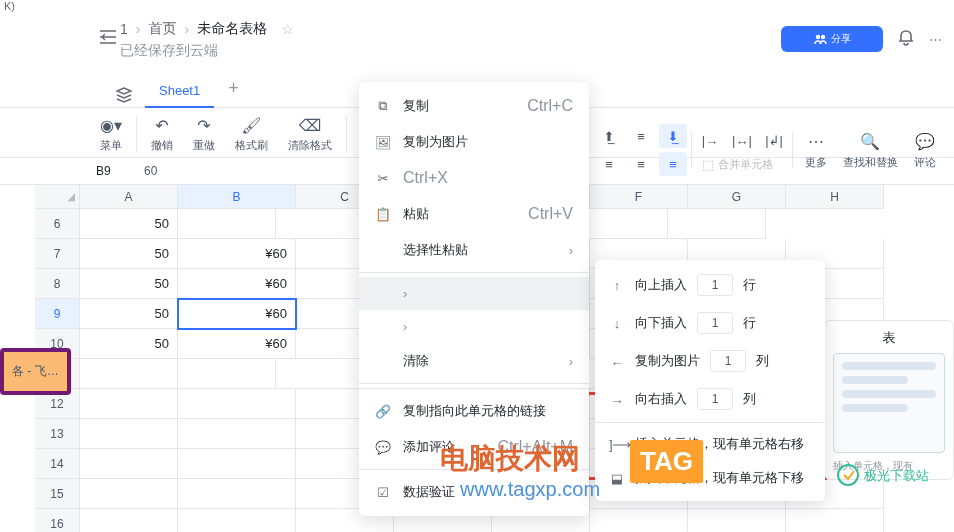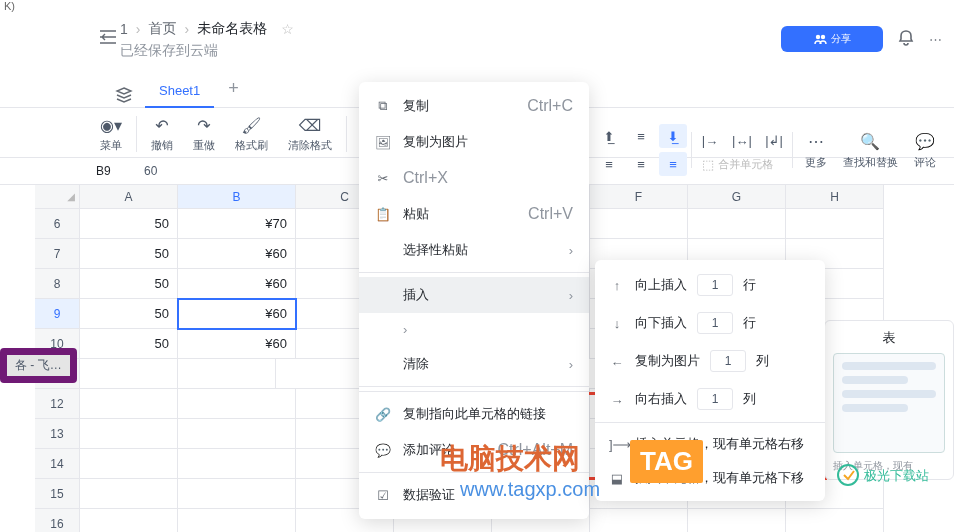--- a/index.html
+++ b/index.html
@@ -57,21 +57,21 @@
 .si .sic{width:16px;color:#646a73;text-align:center}
 .si .numbox{width:36px;height:22px;border:1px solid #e5e6eb;border-radius:3px;text-align:center;line-height:20px;font-size:12px;color:#4e5969}
 .si .unit{color:#1f2329}
 .redbox{border:3px solid #e43;position:absolute;pointer-events:none}
 .wm{position:absolute;z-index:30;pointer-events:none}
 .wm1{left:440px;top:440px;color:#d63;font-size:28px;font-weight:bold}
 .wm2{left:460px;top:478px;color:#4a90e2;font-size:20px}
 .tag{position:absolute;left:630px;top:440px;z-index:30}
 .tag .sq{background:#ff9f2e;color:#fff;padding:6px 10px;font-size:26px;font-weight:bold;display:inline-block;border-radius:2px}
 .sidecard{position:absolute;right:0;top:320px;width:130px;height:160px;background:#fff;border:1px solid #e5e6eb;border-radius:6px;padding:8px;z-index:5}
-.leftpill{position:absolute;left:0;top:348px;background:#e5e5e5;border:7px solid #701a75;border-radius:4px;padding:2px 8px;font-size:12px;color:#4e5969;z-index:5}
+.leftpill{position:absolute;left:0;top:348px;background:#fdba74;border:4px solid #701a75;border-radius:4px;padding:11px 8px;font-size:12px;color:#4e5969;z-index:5}
 .bracket{position:absolute;right:-2px;top:460px;color:#3b9;font-size:16px;z-index:31}
 </style>
 </head>
 <body>
 
 <div class="topstrip">K)</div>
 
 <div class="header">
   <div class="ham">
     <svg width="16" height="14" viewBox="0 0 16 14">
@@ -196,21 +196,20 @@
     <div class="colh">D</div>
     <div class="colh">E</div>
     <div class="colh">F</div>
     <div class="colh">G</div>
     <div class="colh">H</div>
   </div>
   <div id="rows">
       <div class="row">
         <div class="rowh">6</div>
   <div class="cell">50</div>
-  <div class="cell wide">¥70</div>
   <div class="cell"></div>
   <div class="cell"></div>
   <div class="cell"></div>
   <div class="cell"></div>
   <div class="cell"></div>
   <div class="cell"></div>
       </div>
       <div class="row">
         <div class="rowh">7</div>
   <div class="cell">50</div>
@@ -342,21 +341,20 @@
       <span class="sc">Ctrl+V</span>
     </div>
   <div class="mi">
       <span class="mic"></span>
       <span class="mtxt">选择性粘贴</span>
       <span class="arr">›</span>
     </div>
   <div class="msep"></div>
   <div class="mi hl">
       <span class="mic"></span>
-      <span class="mtxt">插入</span>
       <span class="arr">›</span>
     </div>
   <div class="mi">
       <span class="mic"></span>
       <span class="arr">›</span>
     </div>
   <div class="mi">
       <span class="mic"></span>
       <span class="mtxt">清除</span>
       <span class="arr">›</span>

